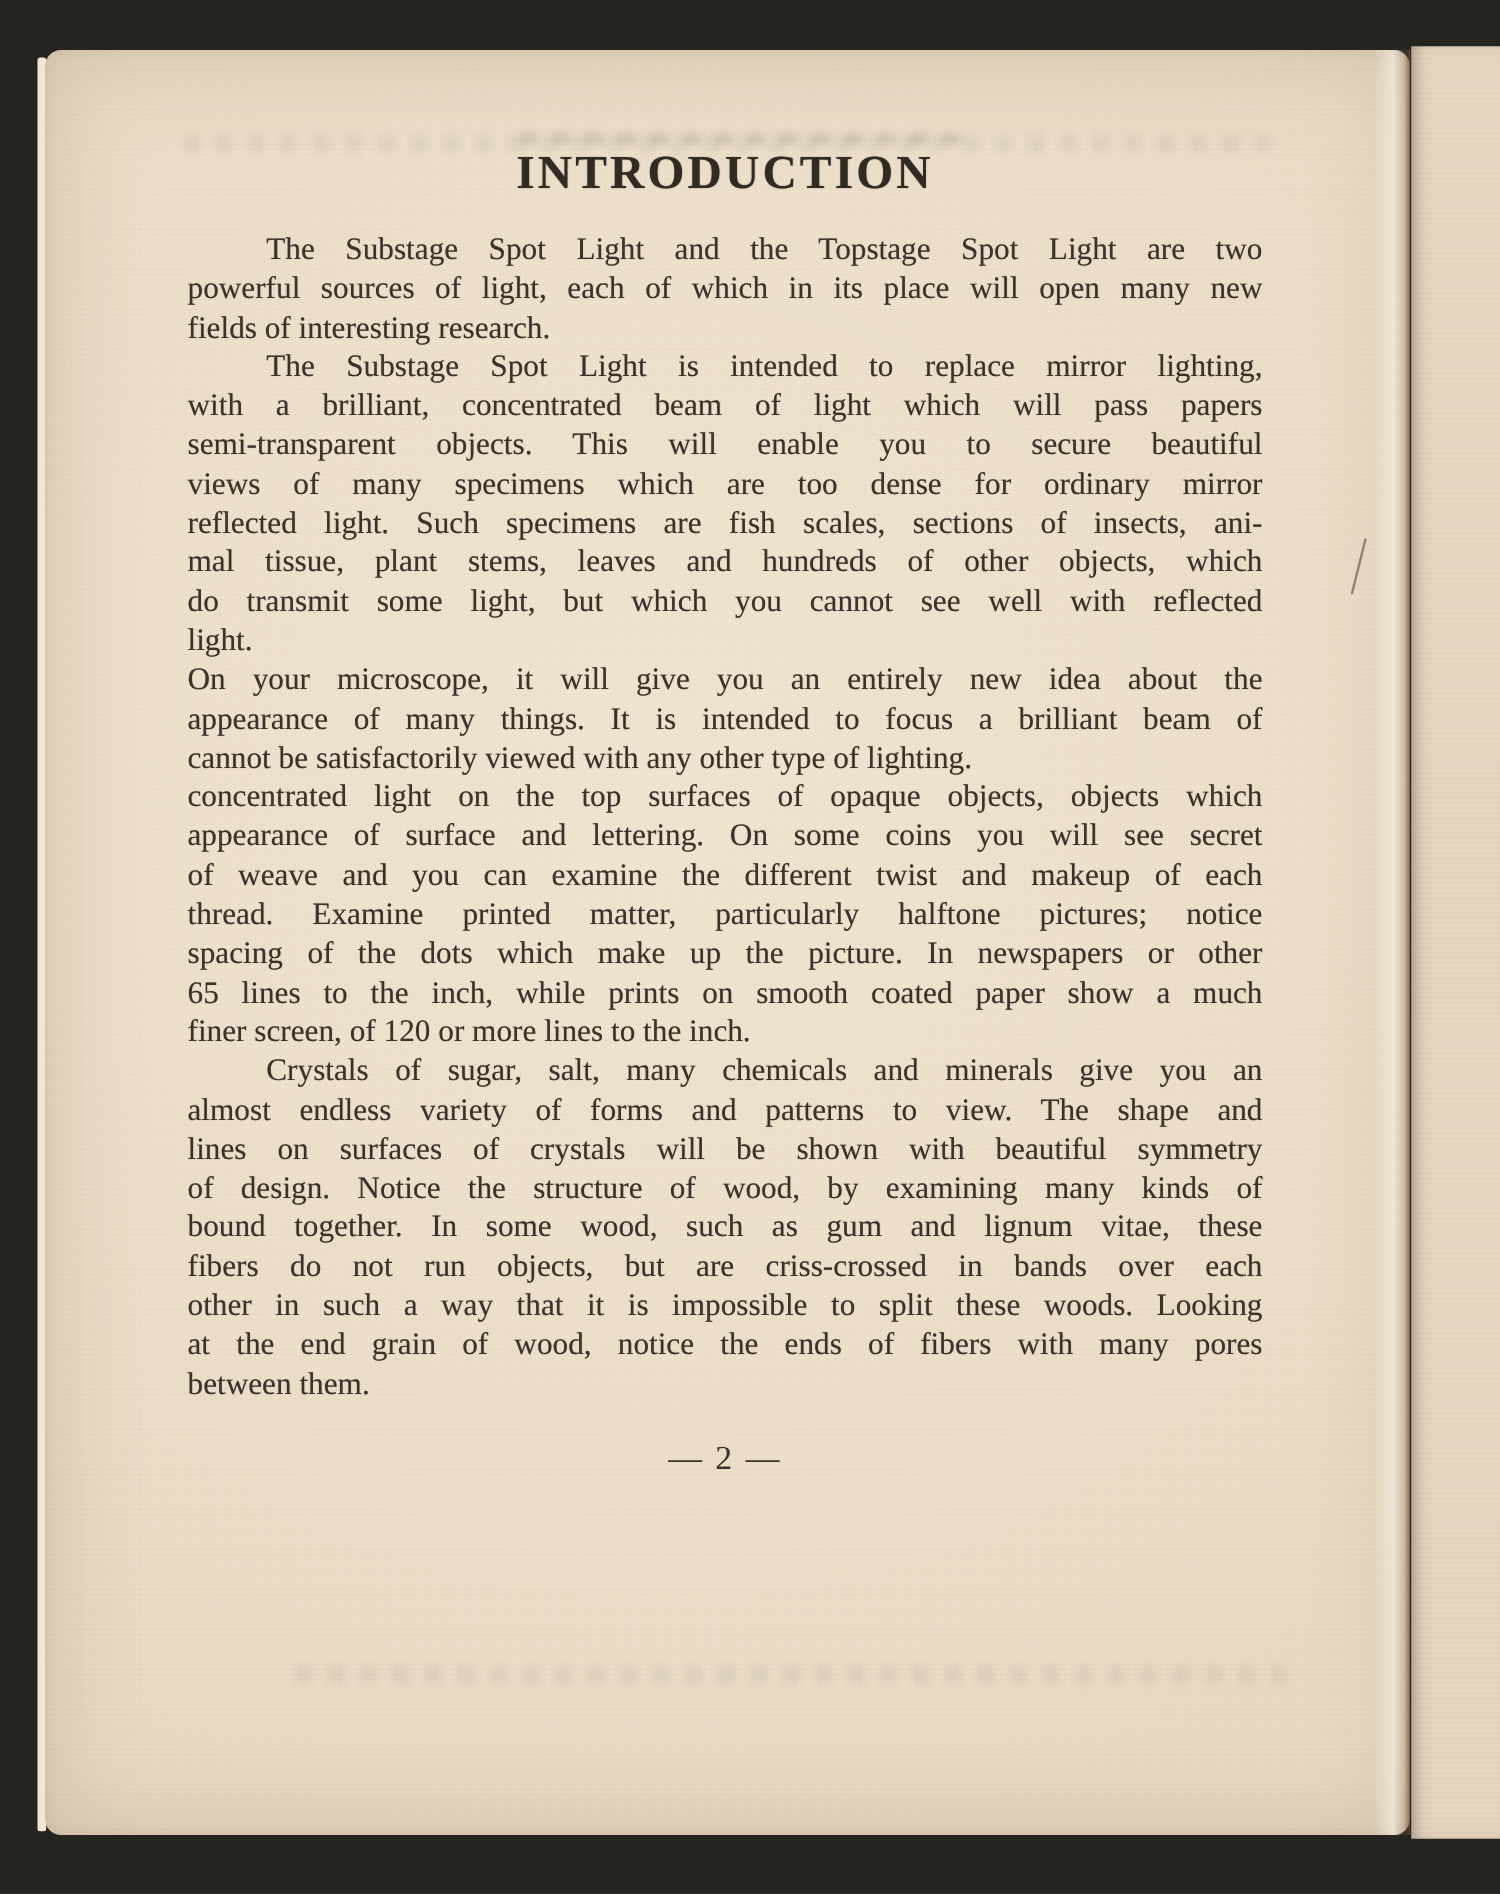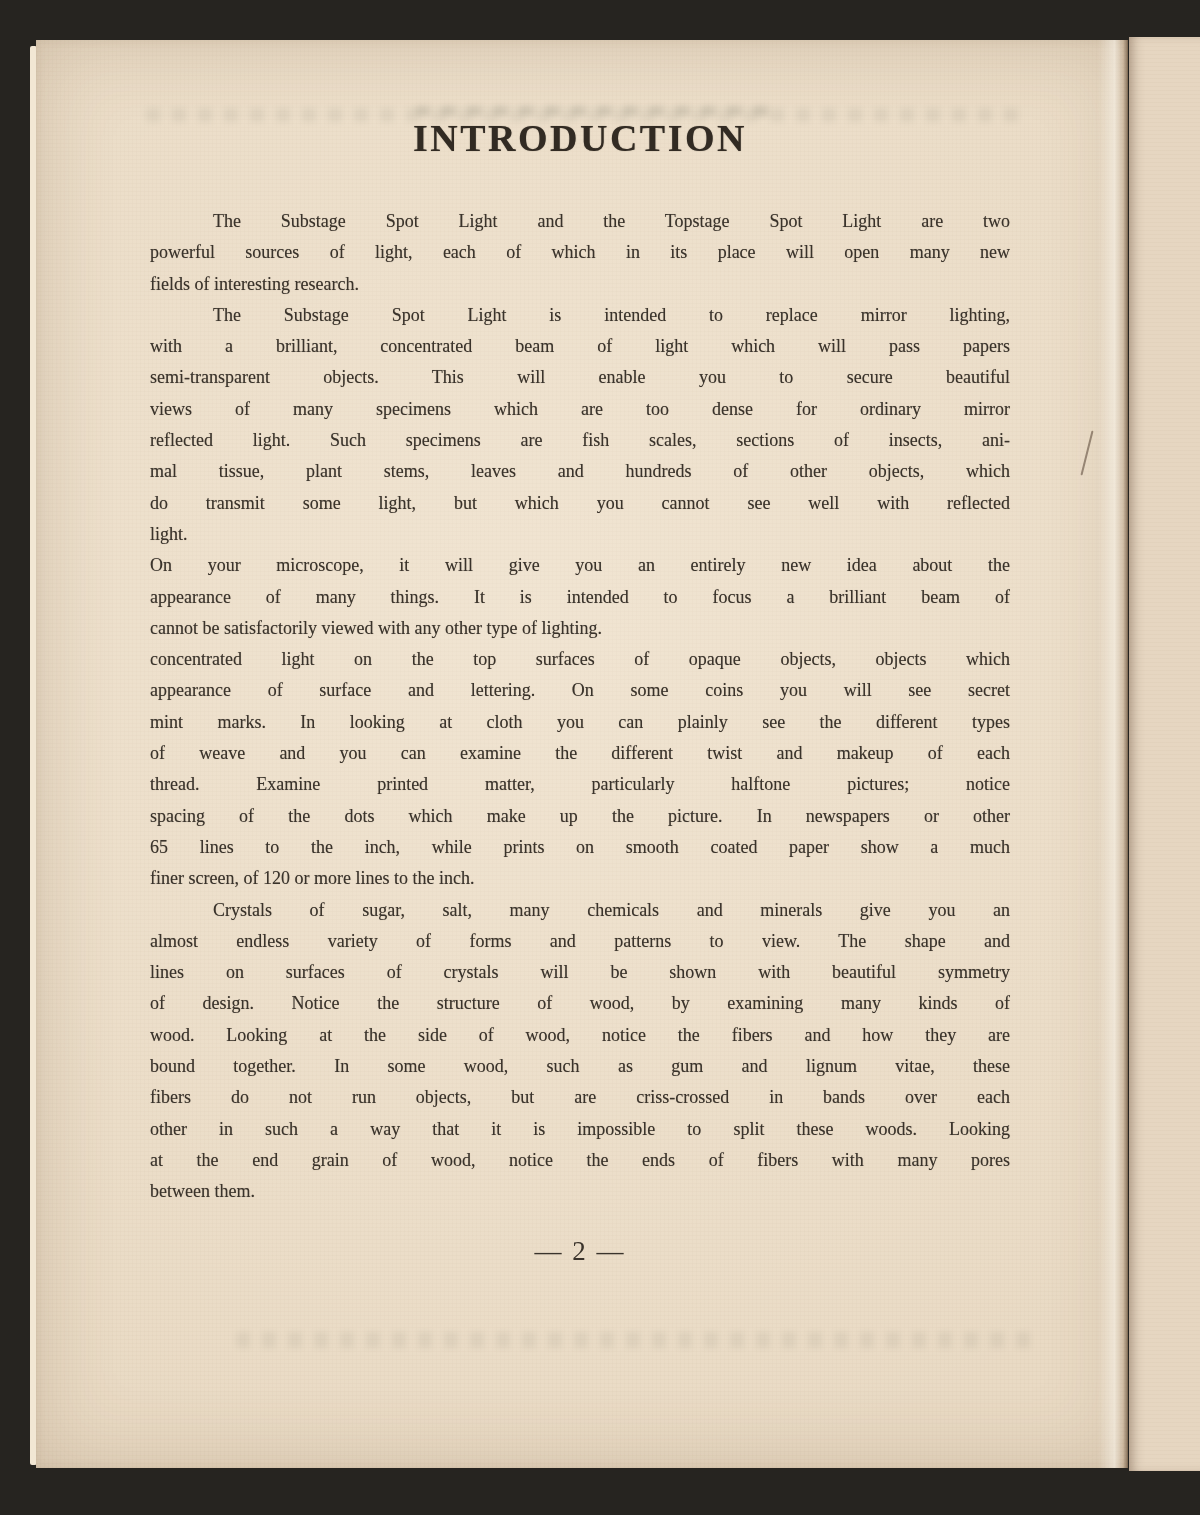--- a/index.html
+++ b/index.html
@@ -24,20 +24,21 @@
     width: 1092px;
     height: 1428px;
     background:
       radial-gradient(ellipse 120% 90% at 45% 40%, rgba(255,248,236,0.35), rgba(0,0,0,0) 70%),
       repeating-linear-gradient(0deg, rgba(120,90,60,0.028) 0 1px, rgba(0,0,0,0) 1px 4px),
       repeating-linear-gradient(90deg, rgba(120,90,60,0.022) 0 1px, rgba(0,0,0,0) 1px 4px),
       var(--paper, #e9dac4);
     box-shadow:
       inset 0 0 80px rgba(110,80,50,0.20),
       inset 0 0 10px rgba(110,80,50,0.10);
+    border-radius: 13px;
   }
   
   .page::after {
     content: "";
     position: absolute;
     top: 0;
     right: 0;
     width: 30px;
     height: 100%;
     background: linear-gradient(90deg,
@@ -79,22 +80,22 @@
   .title {
     margin-top: 76px;
     text-align: center;
     font-size: 38px;
     font-weight: 700;
     letter-spacing: 2.5px;
     color: var(--title-ink, #322b23);
     text-shadow: 0 0 1px rgba(50,43,35,0.55);
   }
   .body-text {
-    margin-top: 46px;
-    font-size: 18px;
+    margin-top: 24px;
+    font-size: 25px;
     color: var(--ink, #3a332b);
     text-shadow: 0 0 0.7px rgba(58,51,43,0.45);
   }
   .line {
     line-height: 31.3px;
     height: 31.3px;
     white-space: nowrap;
     text-align: justify;
     text-align-last: justify;
   }
@@ -173,33 +174,31 @@
             <div class="line final">light.</div>
           </div>
           <div class="paragraph">
             <div class="line">On your microscope, it will give you an entirely new idea about the</div>
             <div class="line">appearance of many things. It is intended to focus a brilliant beam of</div>
             <div class="line final">cannot be satisfactorily viewed with any other type of lighting.</div>
             <div class="line">concentrated light on the top surfaces of opaque objects, objects which</div>
           </div>
           <div class="paragraph">
             <div class="line">appearance of surface and lettering. On some coins you will see secret</div>
-            <div class="line">mint marks. In looking at cloth you can plainly see the different types</div>
             <div class="line">of weave and you can examine the different twist and makeup of each</div>
             <div class="line">thread. Examine printed matter, particularly halftone pictures; notice</div>
             <div class="line">spacing of the dots which make up the picture. In newspapers or other</div>
             <div class="line">65 lines to the inch, while prints on smooth coated paper show a much</div>
             <div class="line final">finer screen, of 120 or more lines to the inch.</div>
           </div>
           <div class="paragraph">
             <div class="line first">Crystals of sugar, salt, many chemicals and minerals give you an</div>
             <div class="line">almost endless variety of forms and patterns to view. The shape and</div>
             <div class="line">lines on surfaces of crystals will be shown with beautiful symmetry</div>
             <div class="line">of design. Notice the structure of wood, by examining many kinds of</div>
-            <div class="line">wood. Looking at the side of wood, notice the fibers and how they are</div>
             <div class="line">bound together. In some wood, such as gum and lignum vitae, these</div>
             <div class="line">fibers do not run objects, but are criss-crossed in bands over each</div>
             <div class="line">other in such a way that it is impossible to split these woods. Looking</div>
             <div class="line">at the end grain of wood, notice the ends of fibers with many pores</div>
             <div class="line final">between them.</div>
           </div>
         </div>
 
       <div class="page-number">— 2 —</div>
     </div>

